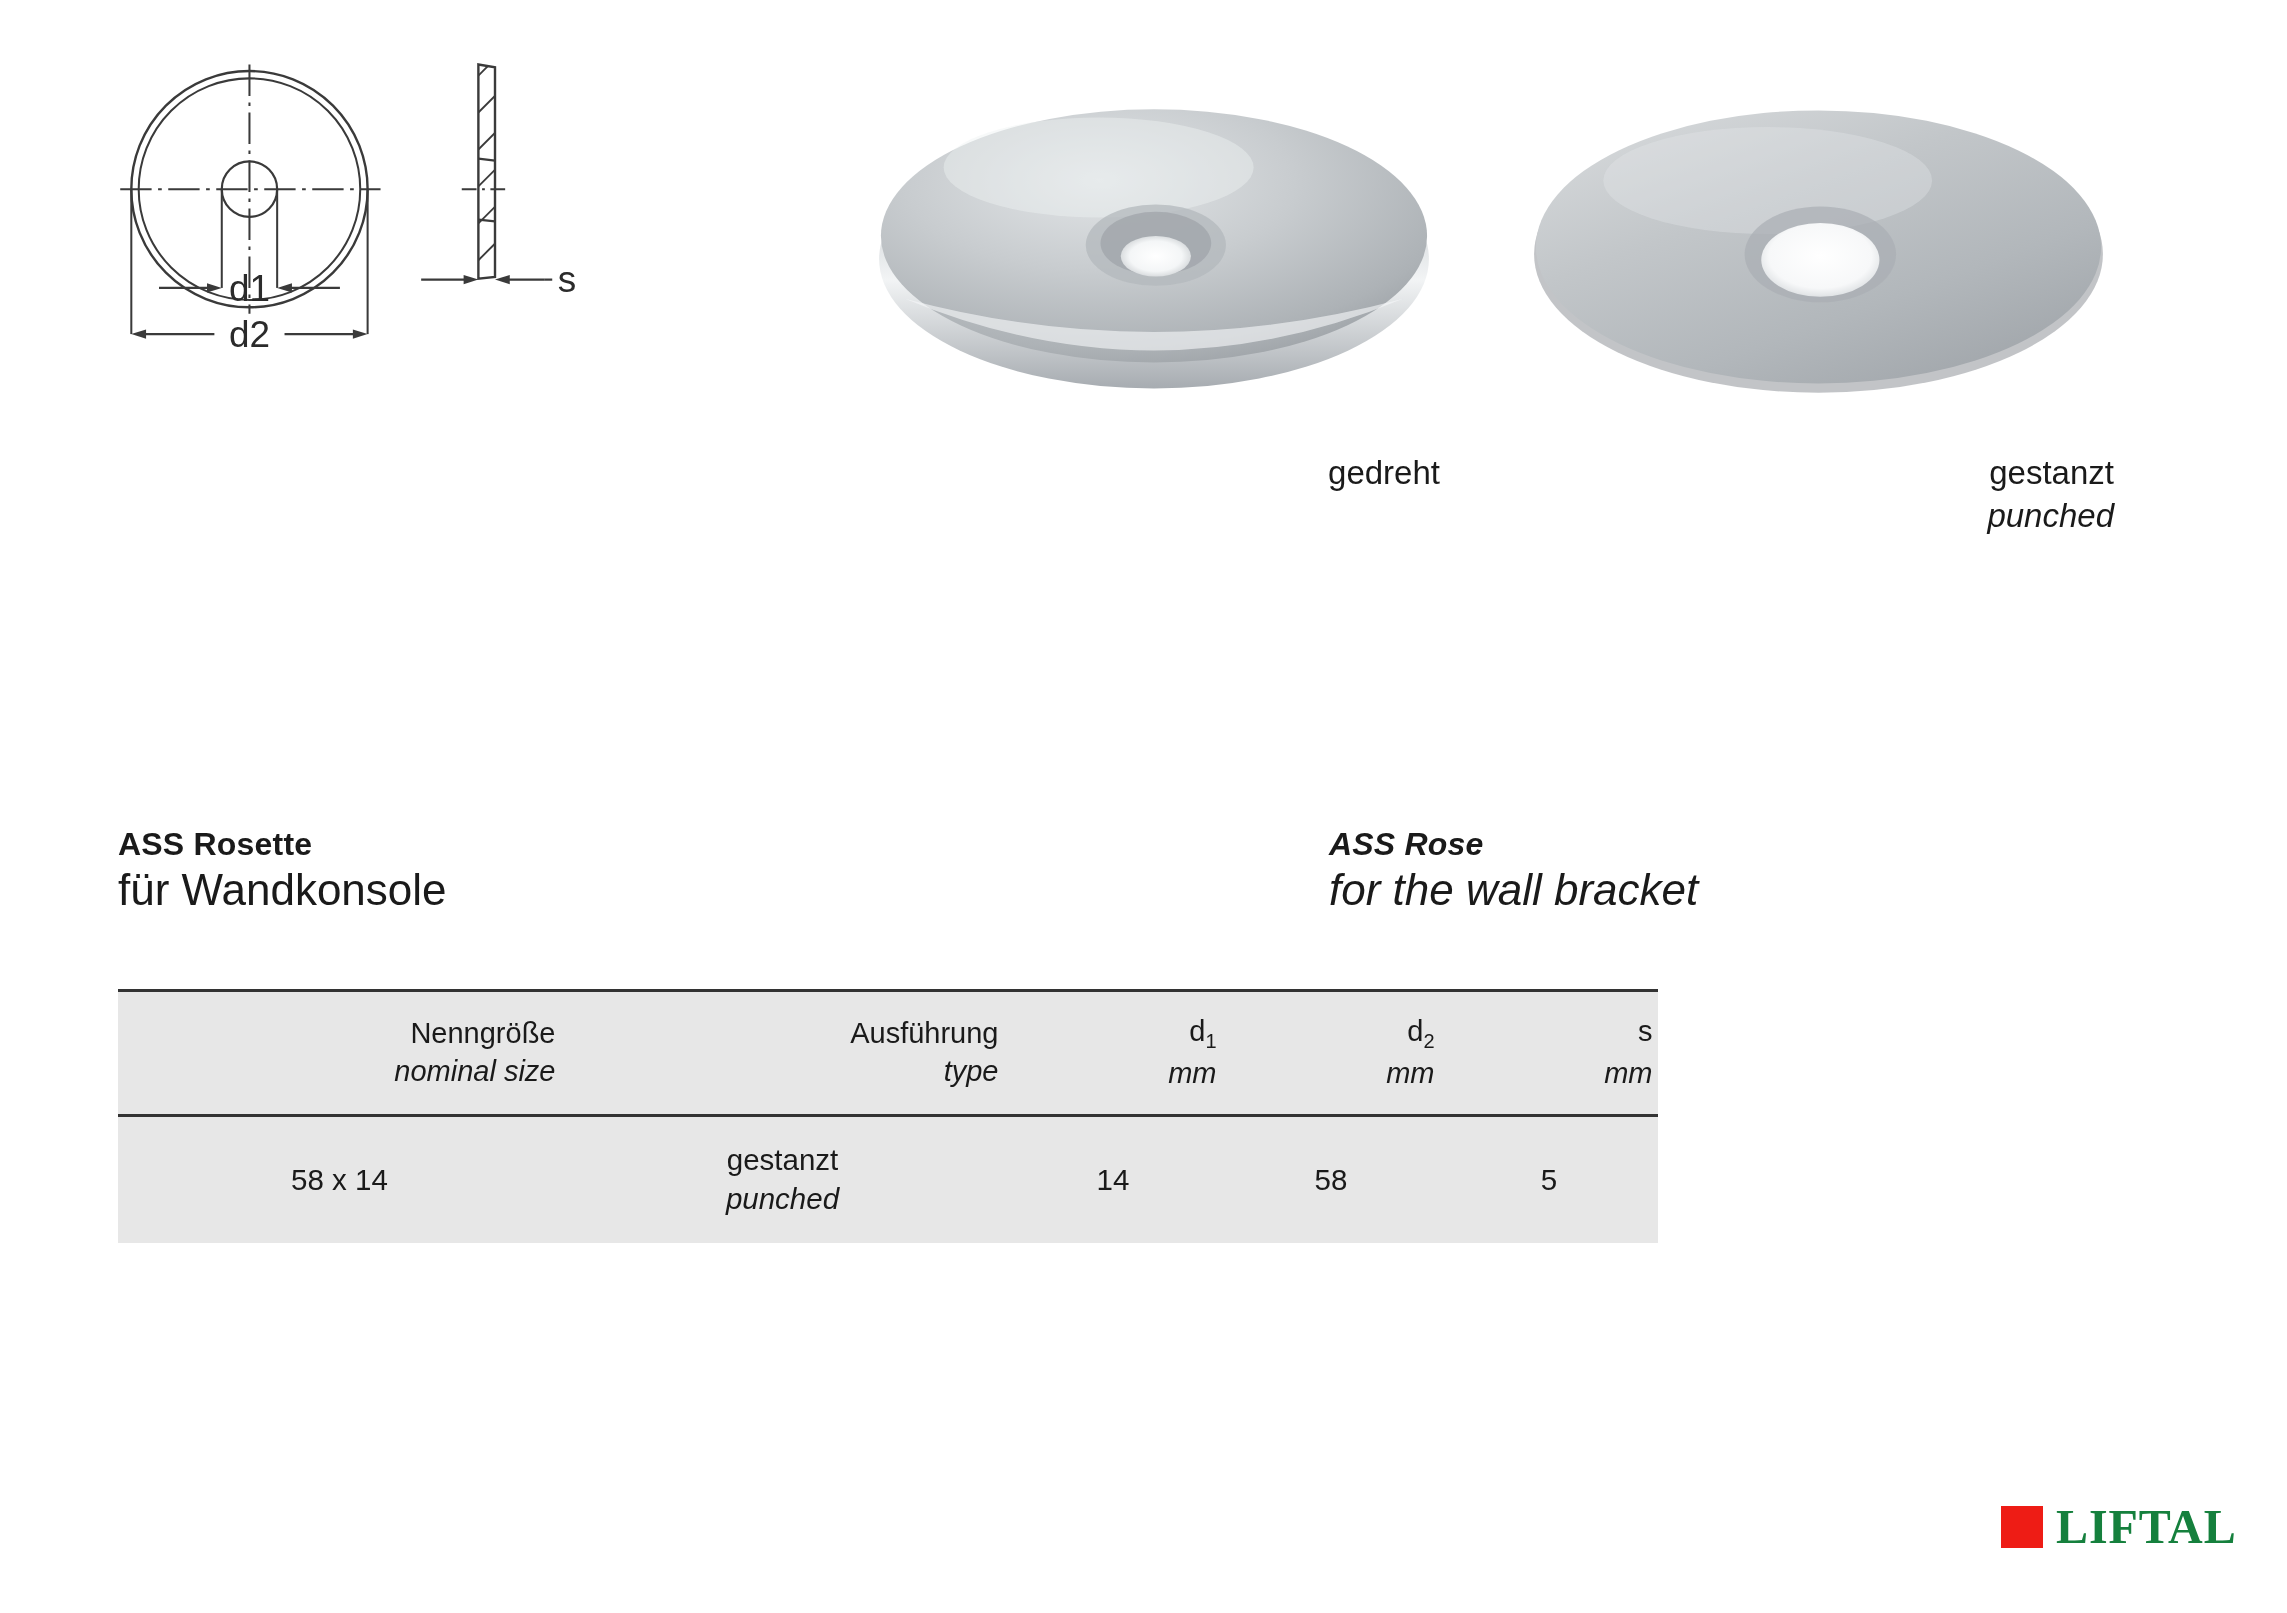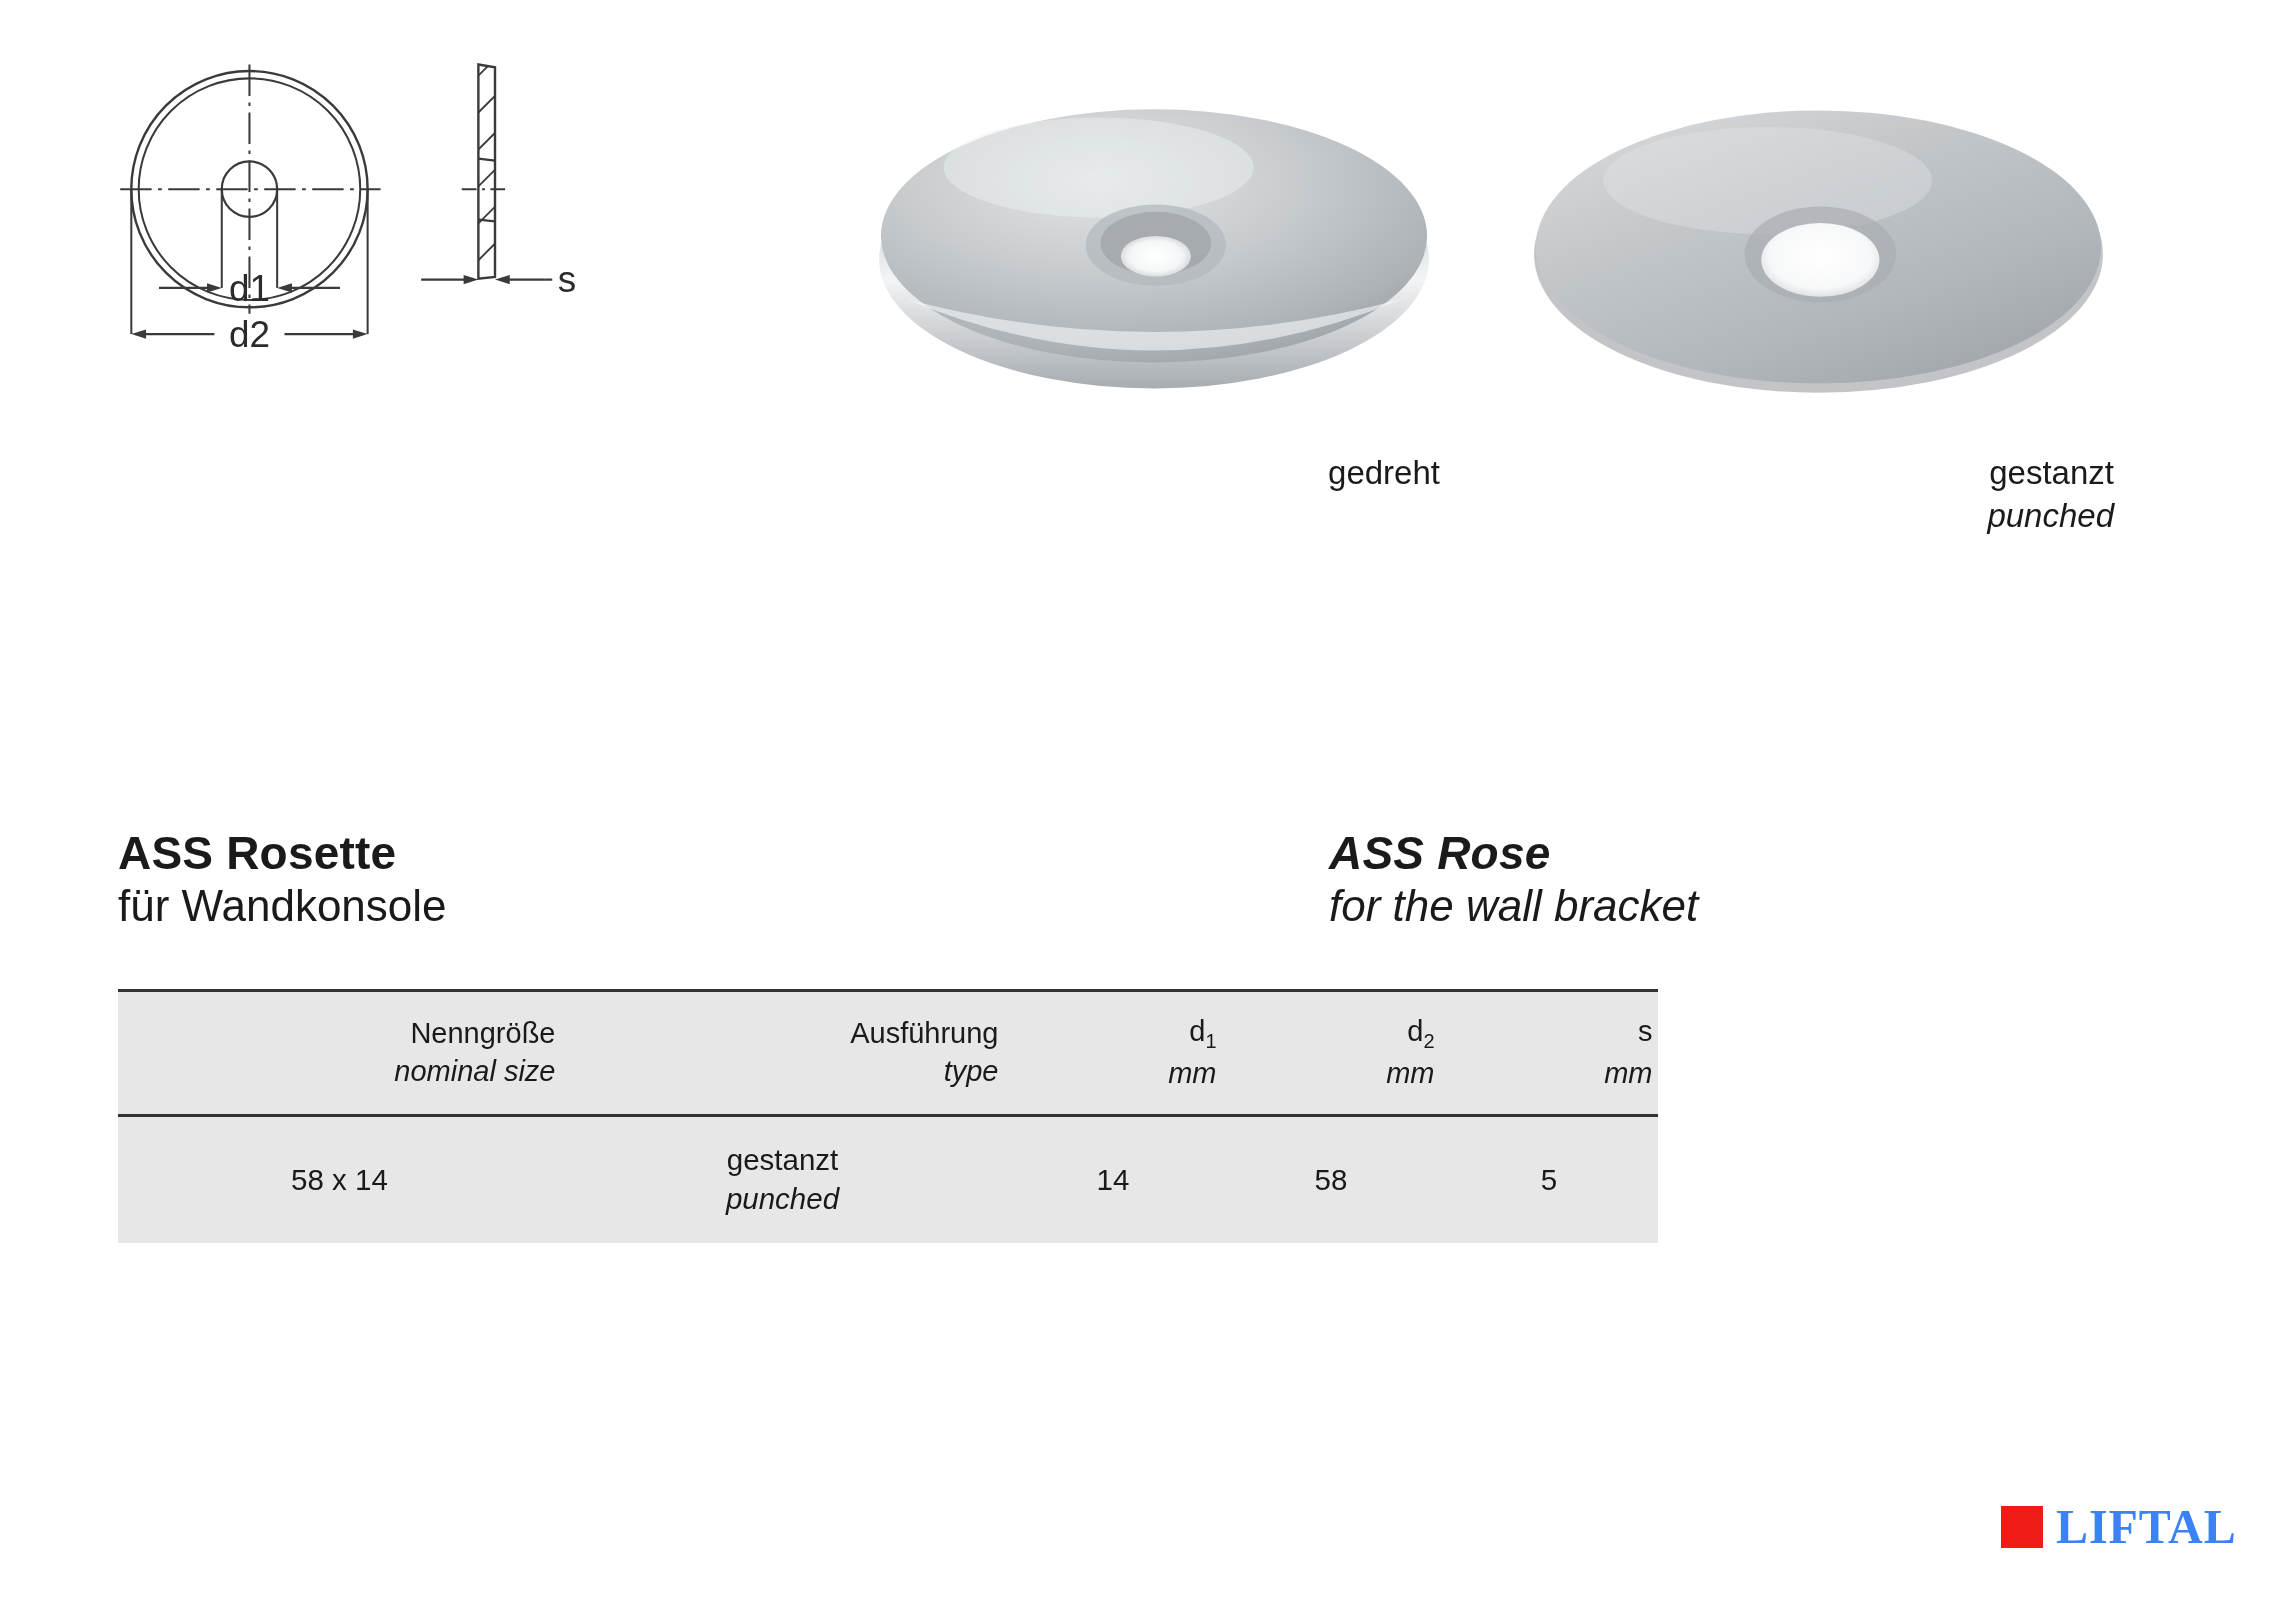--- a/index.html
+++ b/index.html
@@ -32,21 +32,21 @@
   }
   .caption .de { display: block; font-style: normal; }
   .caption .en { display: block; font-style: italic; }
   #caption-turned  { left: 868px;  top: 452px; width: 572px; }
   #caption-punched { left: 1523px; top: 452px; width: 591px; }
 
   
   #title-de { position: absolute; left: 118px;  top: 826px; }
   #title-en { position: absolute; left: 1329px; top: 826px; }
   .title-main {
-    font-size: 46px; font-weight: bold; line-height: 1.18;
+    font-size: 32px; font-weight: bold; line-height: 1.18;
     letter-spacing: 0.2px; white-space: nowrap;
   }
   .title-sub { font-size: 44px; font-weight: normal; line-height: 1.18; white-space: nowrap; }
   #title-en .title-main { font-style: italic; }
   #title-en .title-sub  { font-style: italic; }
 
   
   #spec-table {
     position: absolute; left: 118px; top: 989px;
     width: 1539px;
@@ -89,21 +89,21 @@
 
   
   #brand-logo {
     position: absolute; left: 2001px; top: 1503px;
     display: flex; align-items: center; gap: 13px;
   }
   #brand-square { width: 42px; height: 42px; background: #ee1c15; }
   #brand-name {
     font-family: "Liberation Serif", serif;
     font-size: 48px; font-weight: bold;
-    color: #3b82f6; letter-spacing: 0.9px; line-height: 1;
+    color: #15803d; letter-spacing: 0.9px; line-height: 1;
   }
 </style>
 </head>
 <body>
 
 <div id="drawing-block">
   <svg id="drawing-svg" width="720" height="314" viewBox="0 0 780 340">
     <g fill="none" stroke="#3a3a3a" stroke-width="2.6">
 
       <circle cx="150" cy="155" r="128"></circle>

